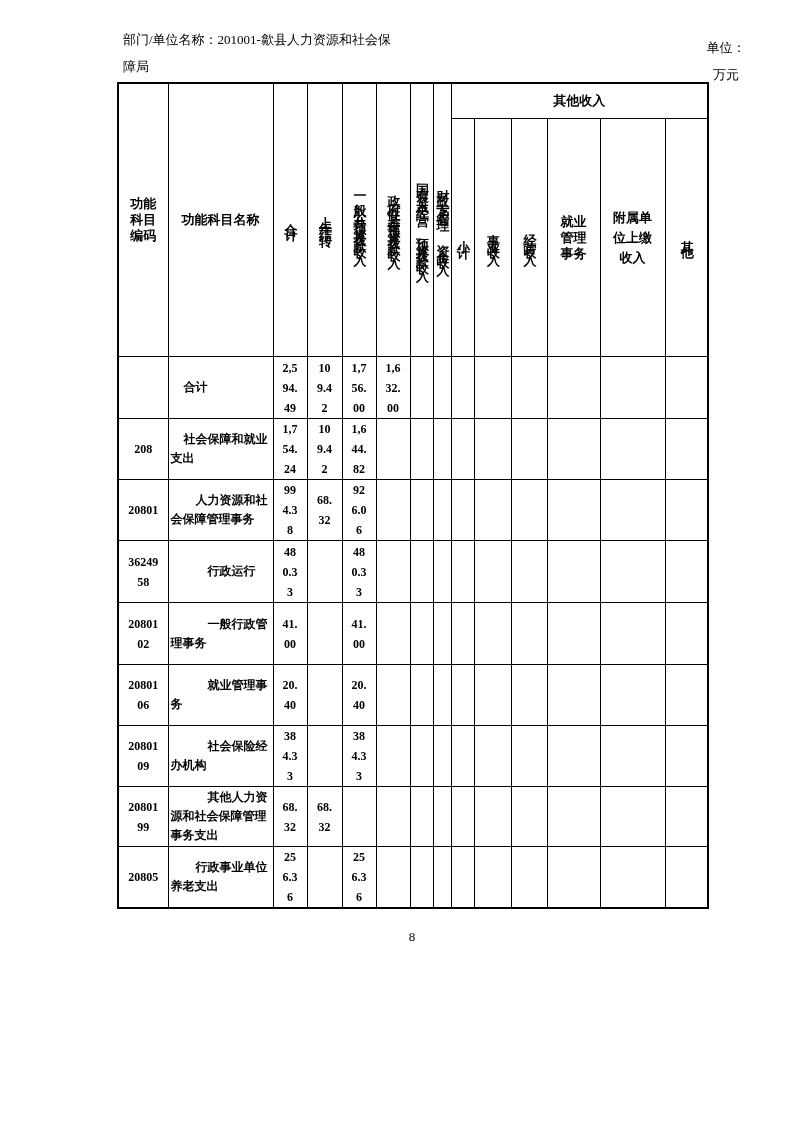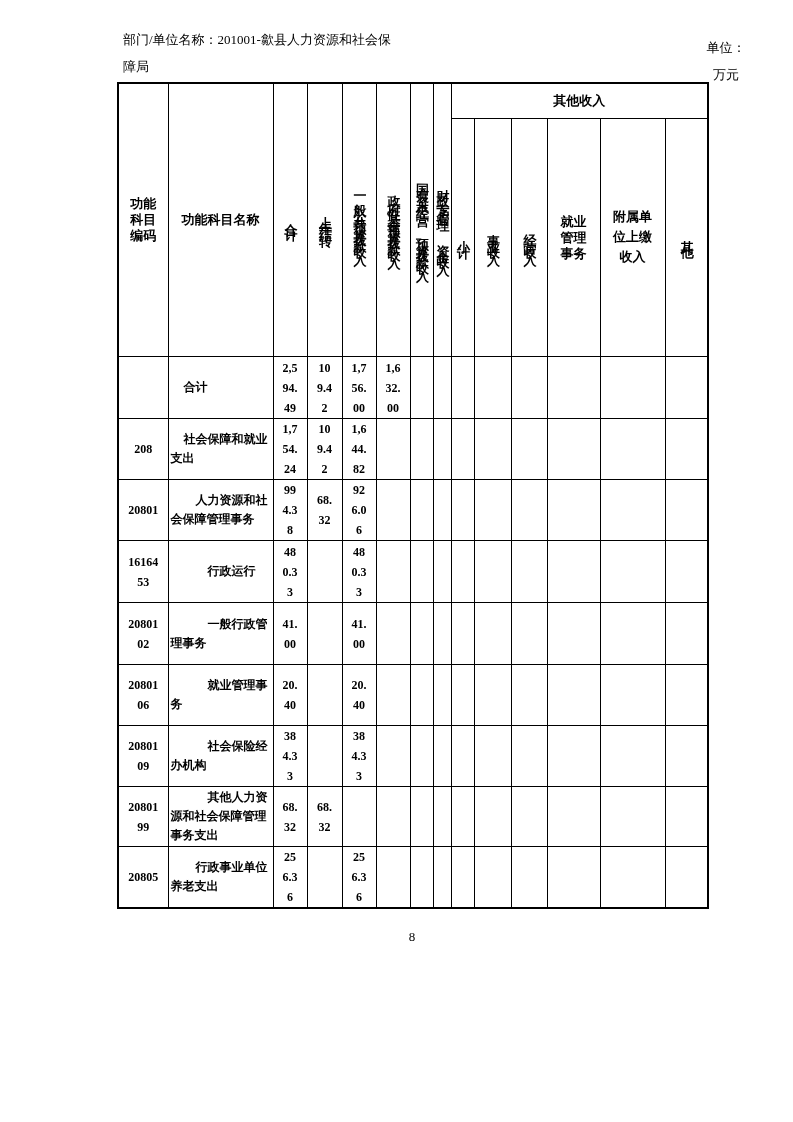--- a/index.html
+++ b/index.html
@@ -30,21 +30,21 @@
   .budget th,.budget td{
     border:1px solid #000;padding:0;font-weight:700;
     vertical-align:middle;text-align:center;overflow:hidden;
   }
   thead th{font-size:13px;}
   .vt{
     display:inline-block;writing-mode:vertical-lr;text-orientation:upright;
     letter-spacing:6px;font-size:13px;line-height:1.15;
   }
   .wrap2{display:inline-block;width:2em;word-break:break-all;line-height:16px;text-align:center;}
-  .wrap3{display:inline-block;width:3em;word-break:break-all;line-height:20px;text-align:center;font-family:Liberation Mono, monospace;}
+  .wrap3{display:inline-block;width:3em;word-break:break-all;line-height:20px;text-align:center;}
   .group-th{height:34px;font-size:13px;font-weight:700;}
   tbody td{font-size:12px;}
   td.code{word-break:break-all;padding:4px 8px;line-height:20px;}
   td.name{text-align:left;padding:1px 2px;line-height:19px;word-break:break-all;}
   td.name.lv1{text-indent:13px;}
   td.name.lv2{text-indent:25px;}
   td.name.lv3{text-indent:37px;}
   .nw{display:inline-block;max-width:20px;word-break:break-all;line-height:20px;}
   .page-num{margin-top:20px;text-align:center;font-size:13px;}
 </style>
@@ -141,21 +141,21 @@
           <td><span class="nw"></span></td>
           <td><span class="nw"></span></td>
           <td><span class="nw"></span></td>
           <td><span class="nw"></span></td>
           <td><span class="nw"></span></td>
           <td><span class="nw"></span></td>
           <td><span class="nw"></span></td>
           <td><span class="nw"></span></td>
         </tr>
         <tr style="height:62px">
-          <td class="code">1616453</td>
+          <td class="code">3624958</td>
           <td class="name lv3">行政运行</td>
           <td><span class="nw">480.33</span></td>
           <td><span class="nw"></span></td>
           <td><span class="nw">480.33</span></td>
           <td><span class="nw"></span></td>
           <td><span class="nw"></span></td>
           <td><span class="nw"></span></td>
           <td><span class="nw"></span></td>
           <td><span class="nw"></span></td>
           <td><span class="nw"></span></td>

